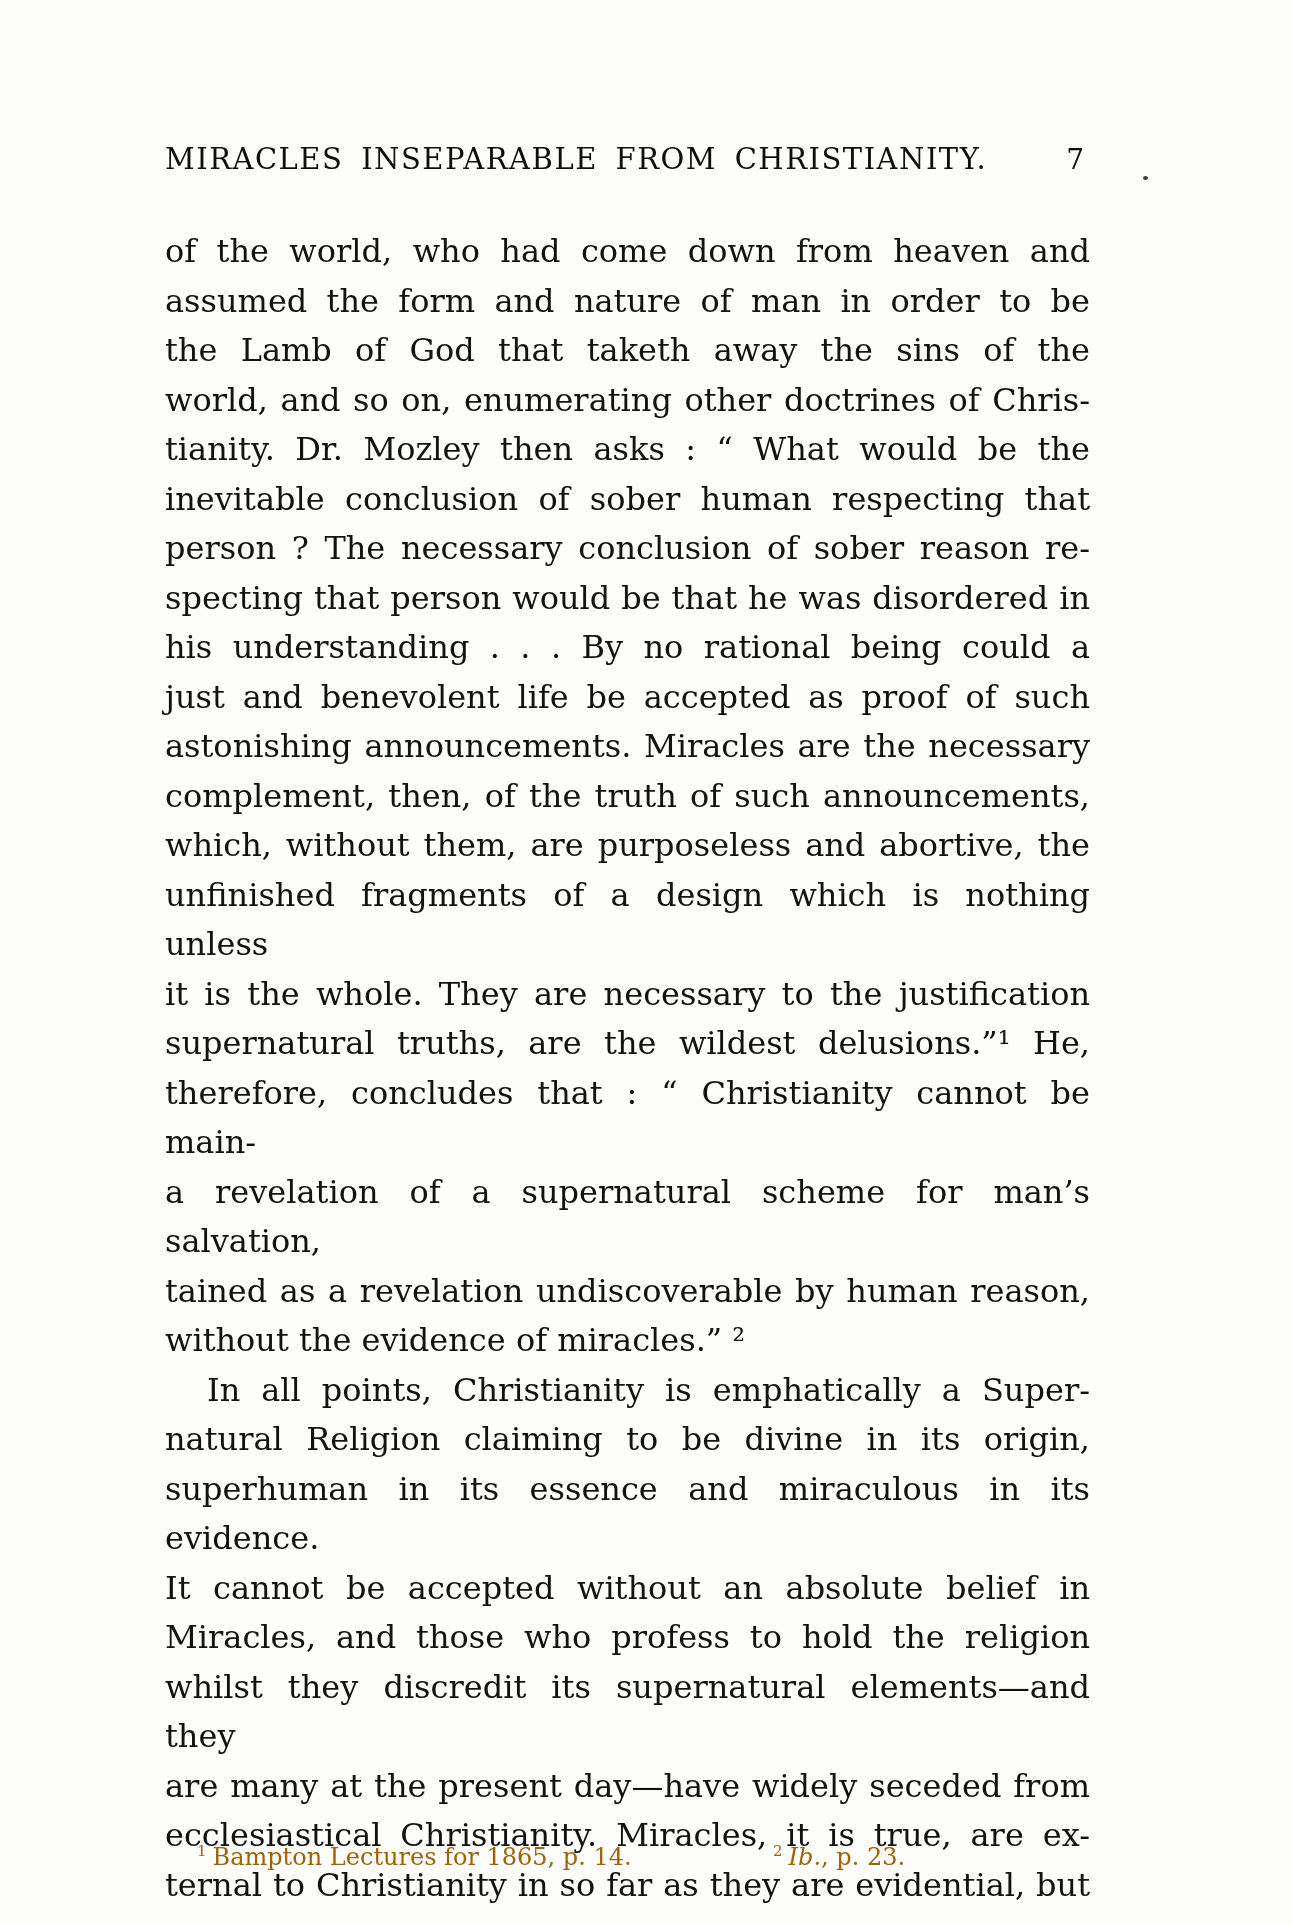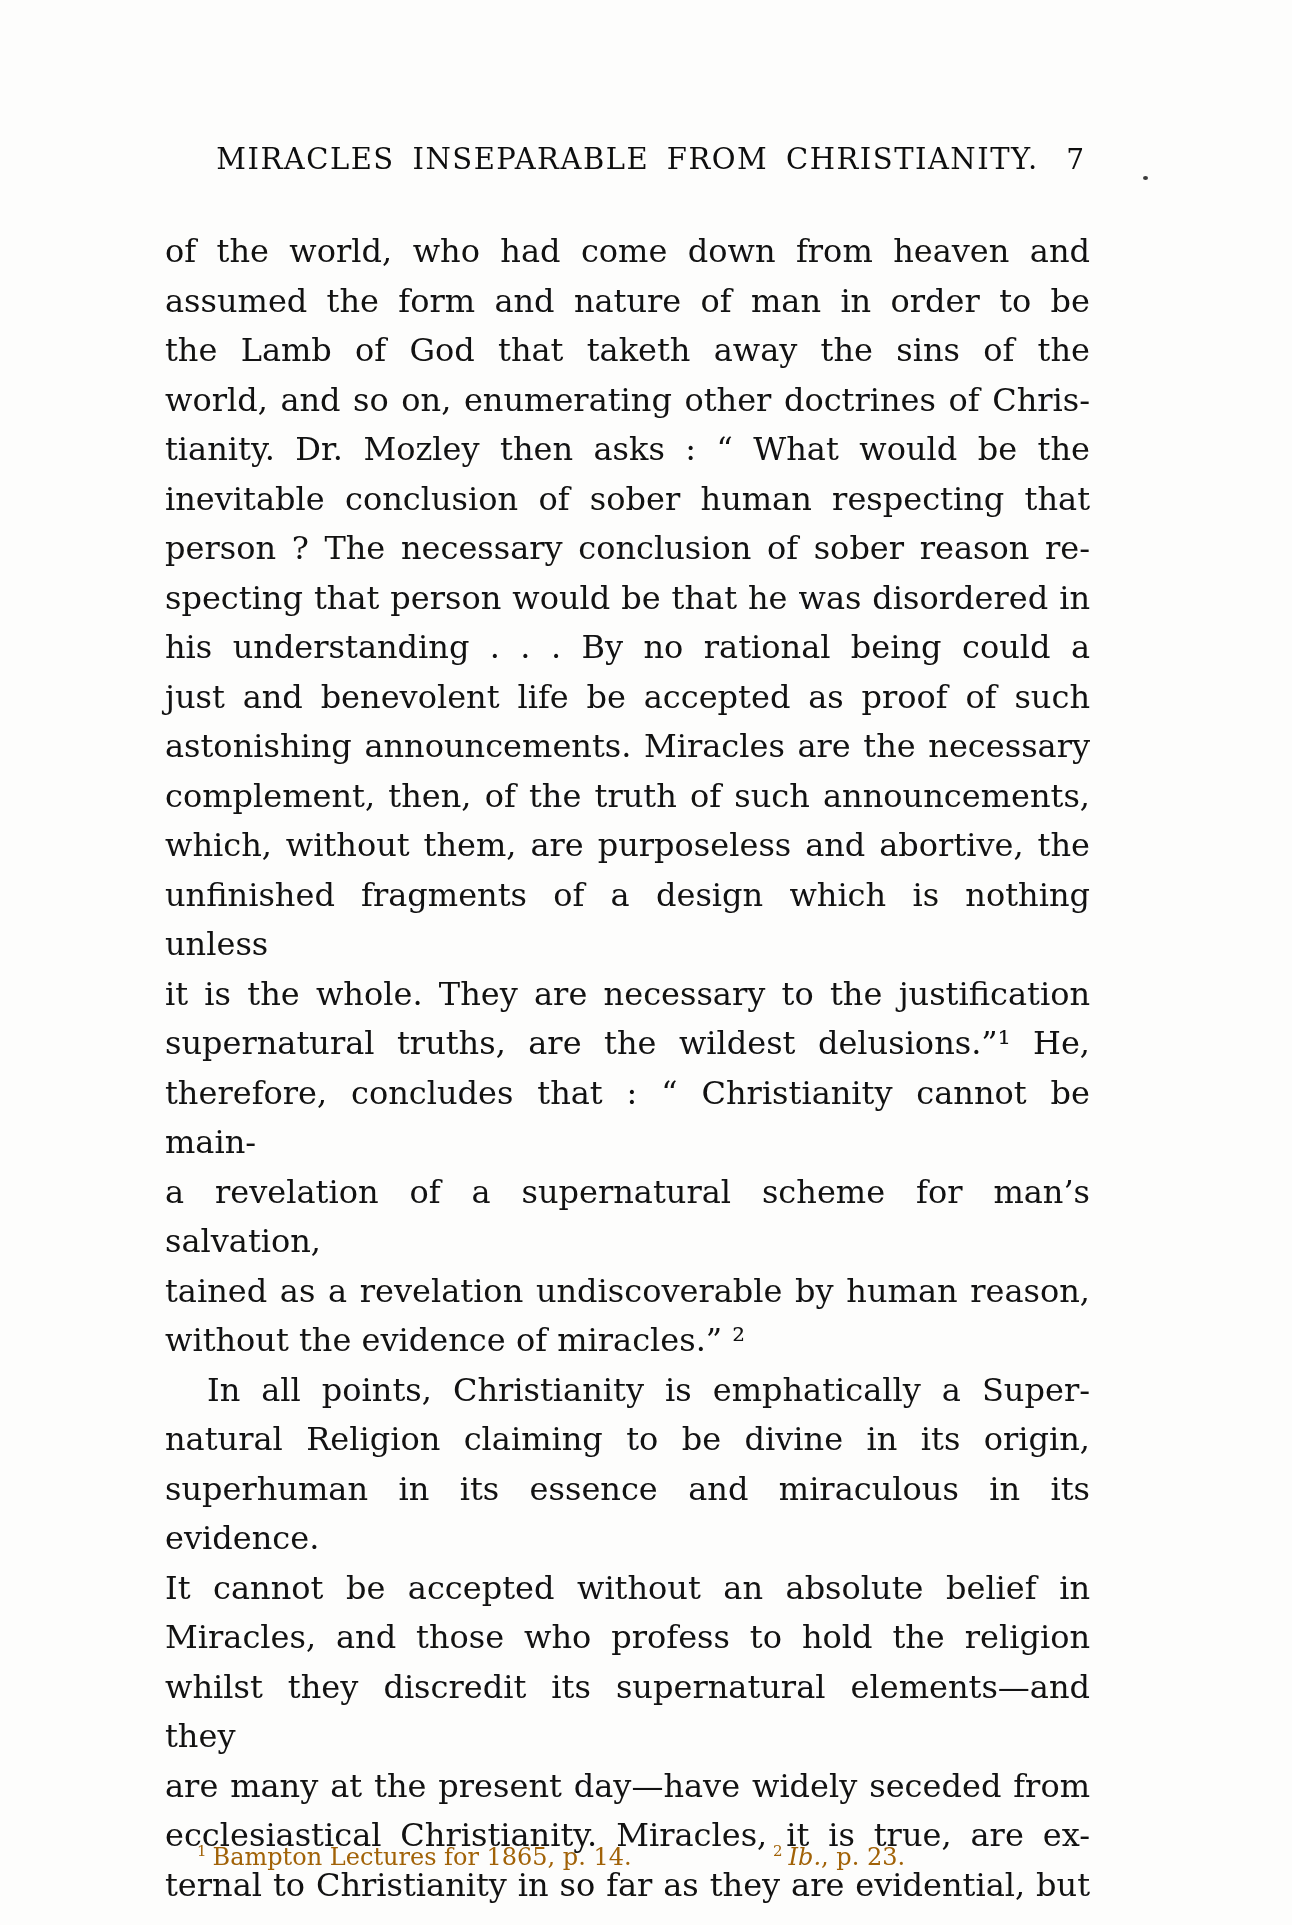--- a/index.html
+++ b/index.html
@@ -13,21 +13,21 @@
     overflow: hidden;
   }
   .running-header {
     position: absolute;
     top: 142px;
     left: 165px;
     width: 925px;
     height: 36px;
   }
   .header-title {
-    text-align: center;
+    text-align: left;
     font-size: 29px;
     letter-spacing: 1.5px;
     word-spacing: 7px;
     white-space: nowrap;
     color: #0e0e0e;
   }
   .page-number {
     position: absolute;
     right: 6px;
     top: 1px;

